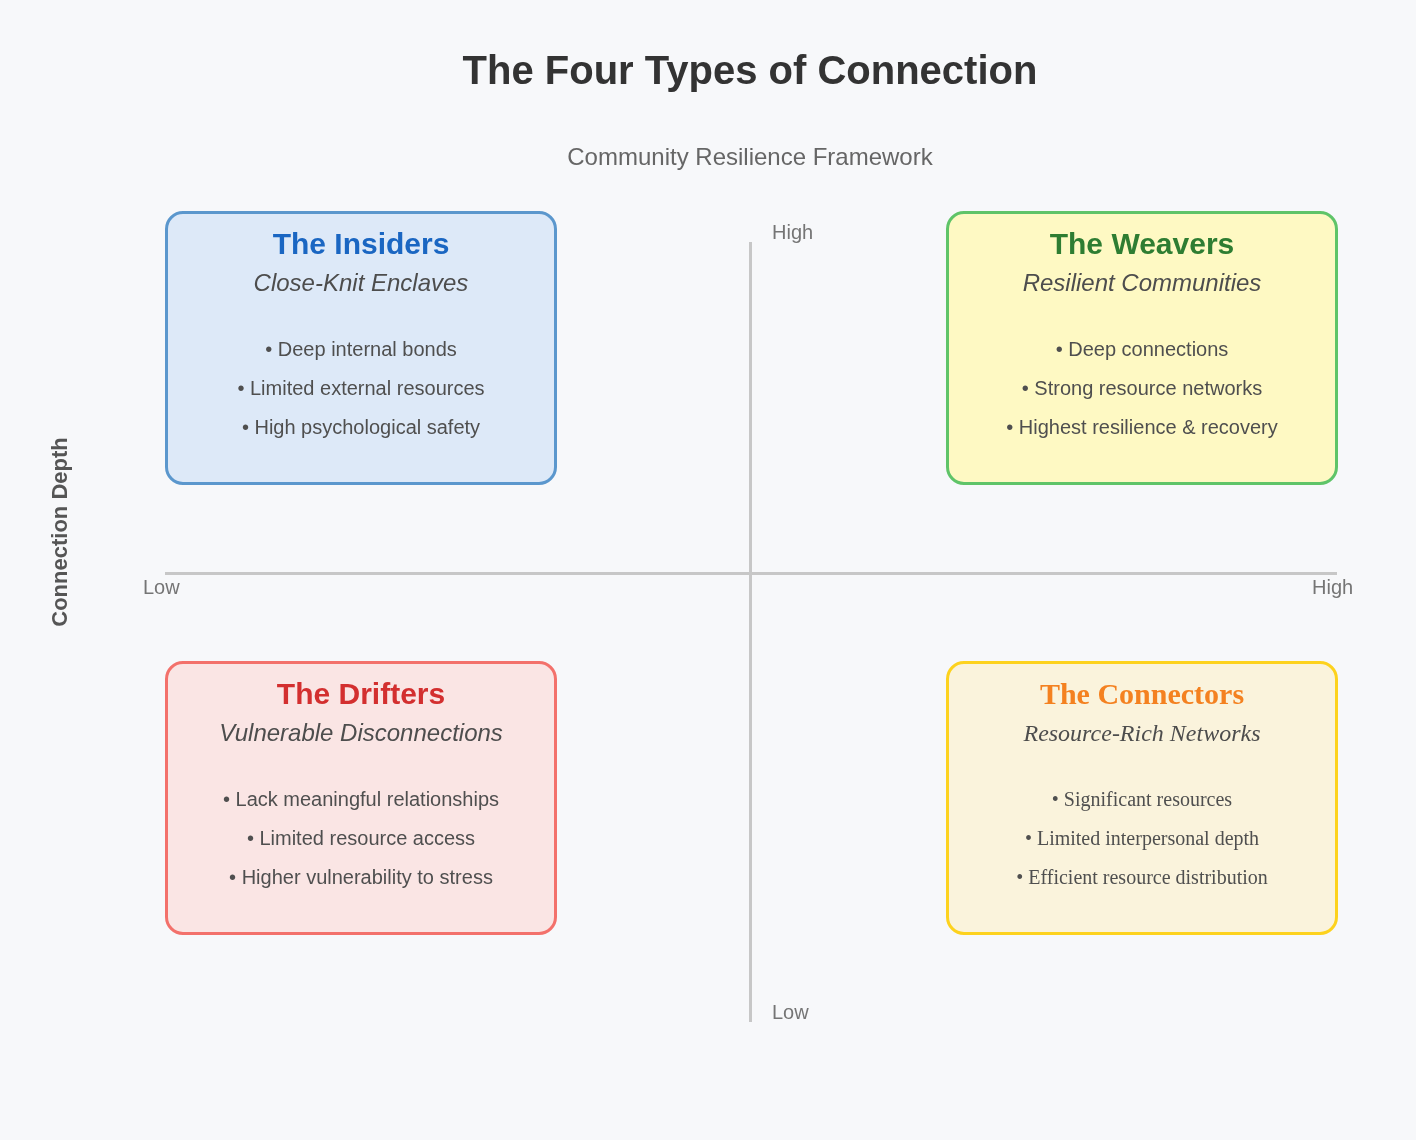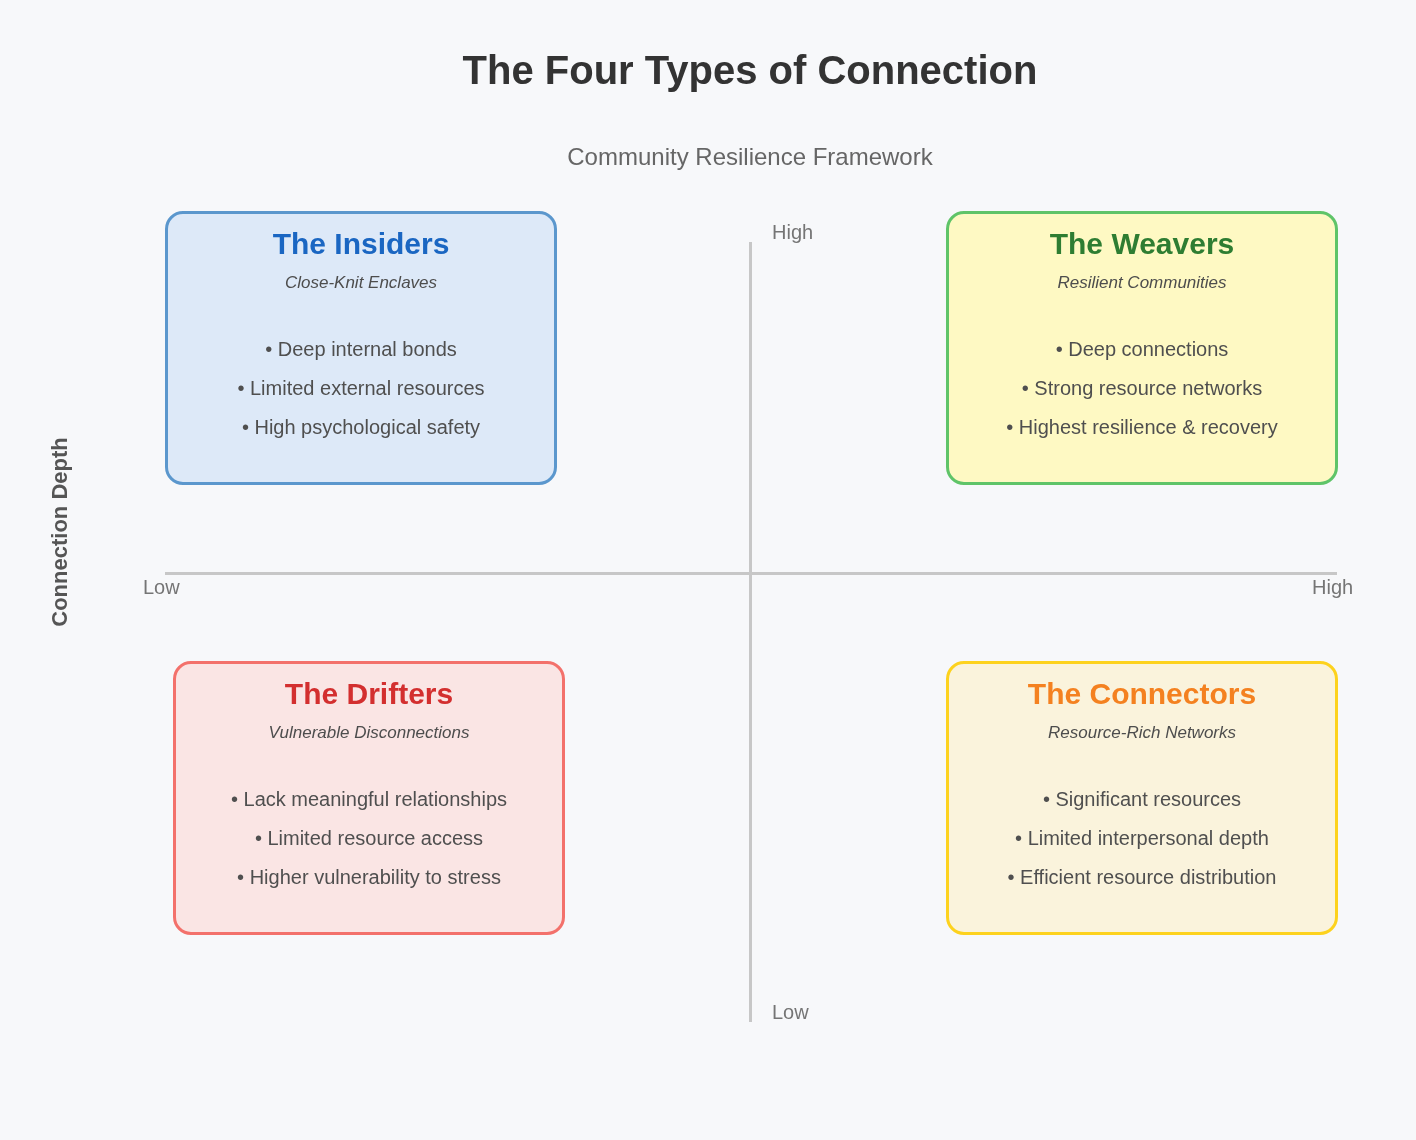--- a/index.html
+++ b/index.html
@@ -51,28 +51,28 @@
   }
 
   .quadrant {
     position: absolute; width: 392px; height: 274px;
     border: 3px solid #999; border-radius: 18px;
     text-align: center; padding-top: 12px;
   }
   .q-top-left     { left: 165px; top: 211px; }
   .q-top-right    { left: 946px; top: 211px; }
   .q-bottom-left  { left: 165px; top: 661px; }
-  .q-bottom-right { left: 946px; top: 661px; }
+  .q-bottom-right { left: 946px; top: 661px; font-family: Liberation Serif, serif; }
 
   .q-title {
     font-size: 30px; font-weight: bold; line-height: 36px;
     white-space: nowrap;
   }
   .q-tagline {
-    font-size: 17px; font-style: italic; color: #4d4d4d;
+    font-size: 24px; font-style: italic; color: #4d4d4d;
     line-height: 34px; margin-top: 4px; white-space: nowrap;
   }
   .q-bullets { margin-top: 30px; }
   .q-bullet {
     font-size: 20px; color: #4f4f4f; line-height: 39px; white-space: nowrap;
   }
 </style>
 </head>
 <body style="background: rgb(247, 248, 250);">
 
@@ -104,21 +104,21 @@
   <div class="quadrant q-top-right" style="border-color: rgb(95, 196, 104); background-color: #fef9c3;">
     <div class="q-title" style="color: rgb(46, 125, 50);">The Weavers</div>
     <div class="q-tagline">Resilient Communities</div>
     <div class="q-bullets">
       <div class="q-bullet">• Deep connections</div>
       <div class="q-bullet">• Strong resource networks</div>
       <div class="q-bullet">• Highest resilience &amp; recovery</div>
     </div>
   </div>
 
-  <div class="quadrant q-bottom-left" style="border-color: rgb(243, 113, 107); background-color: rgb(250, 229, 228); margin-left: 8px;">
+  <div class="quadrant q-bottom-left" style="border-color: rgb(243, 113, 107); background-color: rgb(250, 229, 228);">
     <div class="q-title" style="color: rgb(211, 47, 47);">The Drifters</div>
     <div class="q-tagline">Vulnerable Disconnections</div>
     <div class="q-bullets">
       <div class="q-bullet">• Lack meaningful relationships</div>
       <div class="q-bullet">• Limited resource access</div>
       <div class="q-bullet">• Higher vulnerability to stress</div>
     </div>
   </div>
 
   <div class="quadrant q-bottom-right" style="border-color: rgb(253, 210, 30); background-color: rgb(250, 243, 220);">

